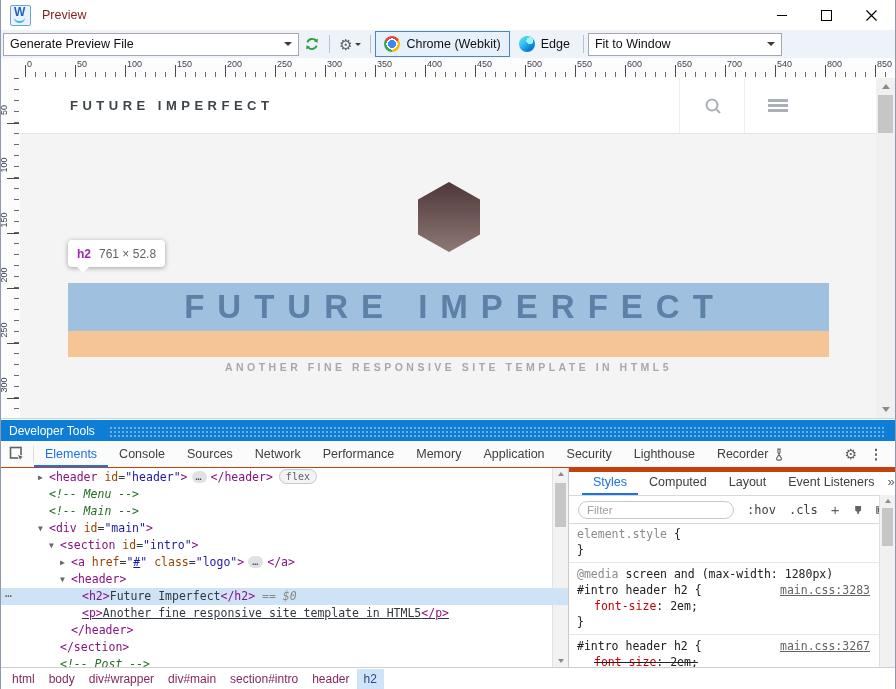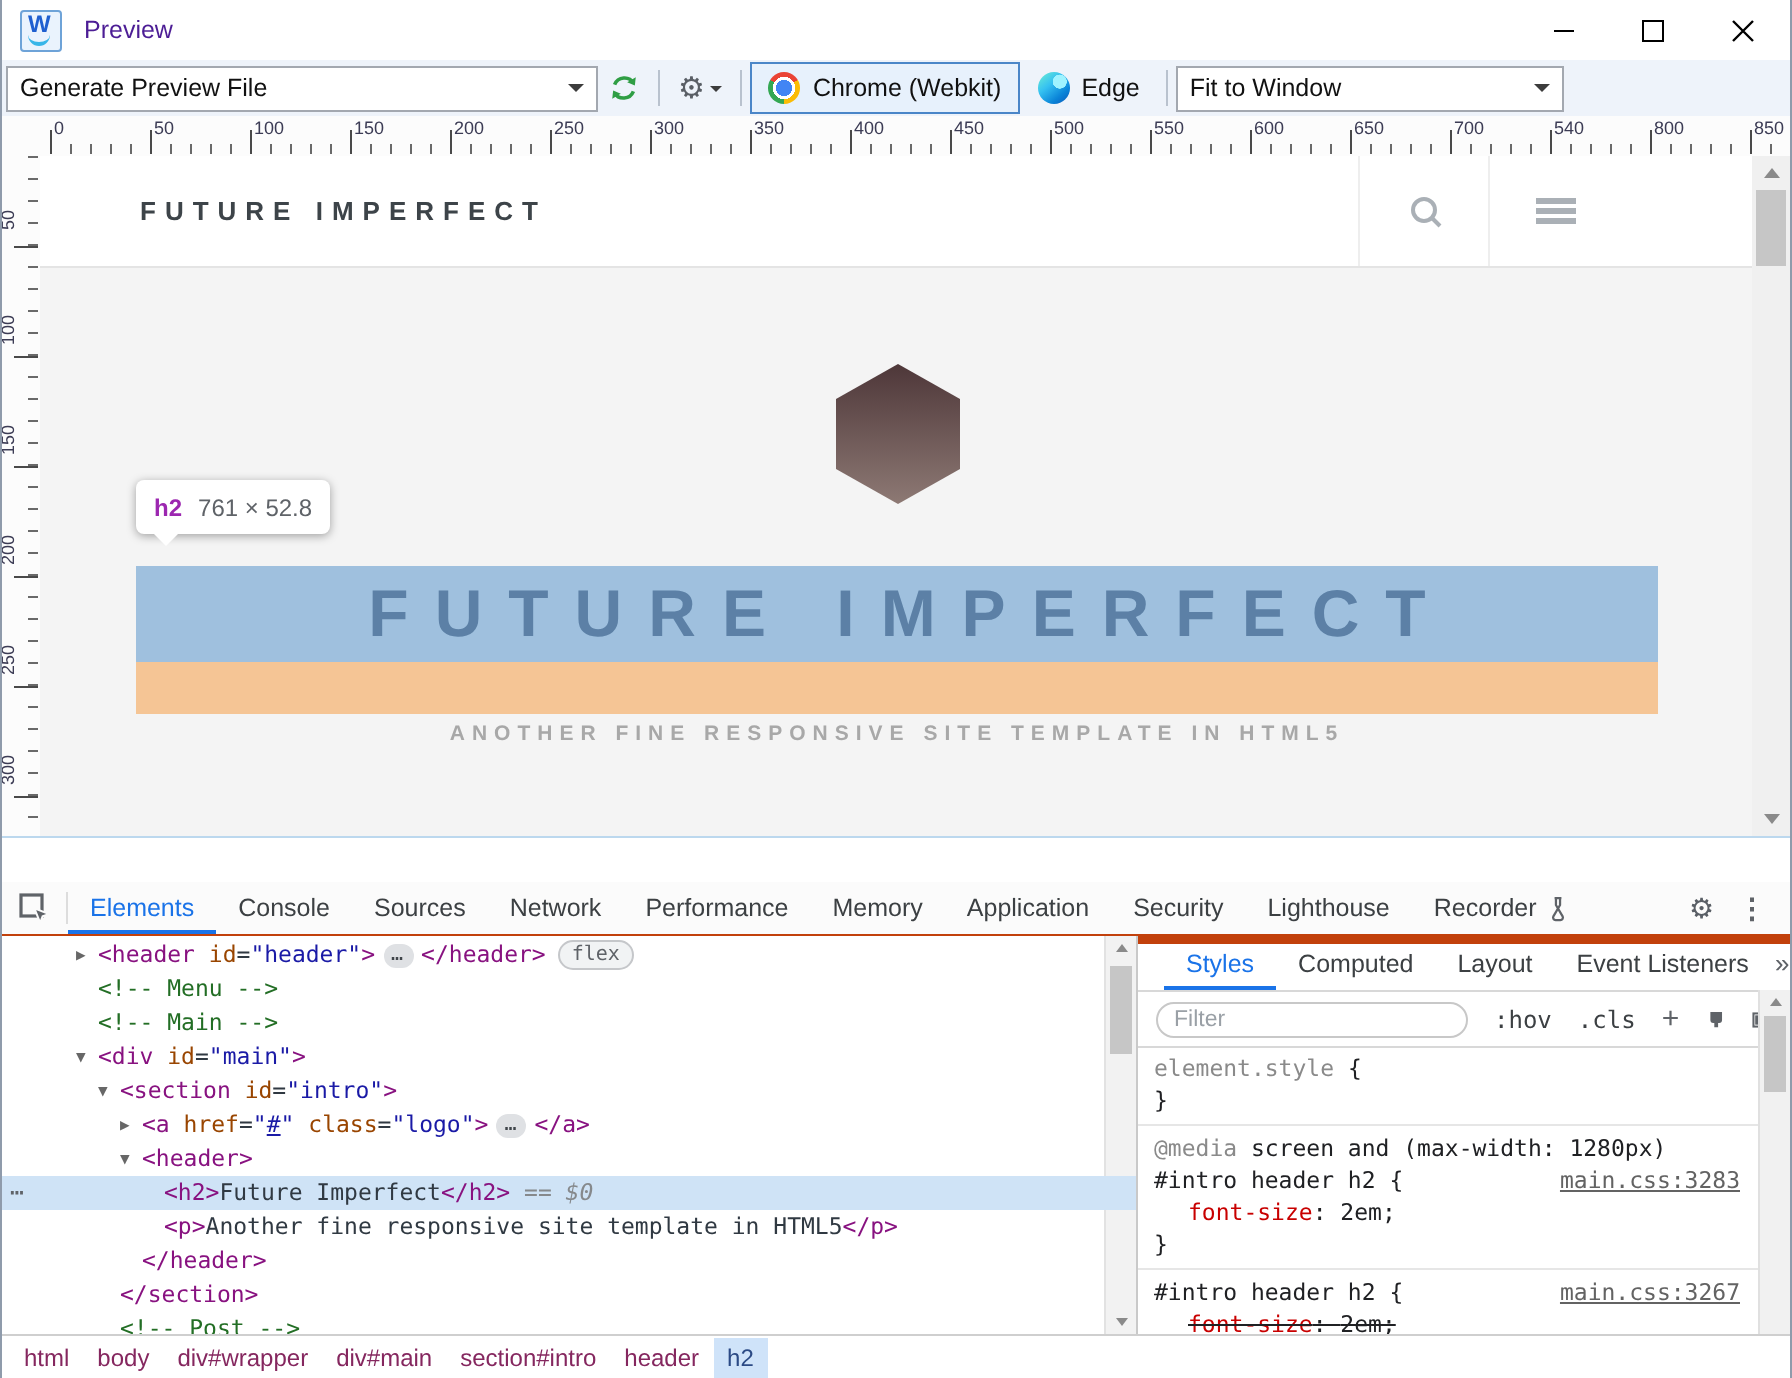--- a/index.html
+++ b/index.html
@@ -3,21 +3,21 @@
 <meta charset="utf-8">
 <style>
   html,body{margin:0;padding:0;background:#d6d6d6;}
   .app{position:relative;width:896px;height:689px;background:#fff;overflow:hidden;
        font-family:"Liberation Sans",sans-serif;box-shadow:inset 0 0 0 1px #8f9bab;}
   
   .titlebar{position:absolute;left:1px;top:0;right:1px;height:30px;background:#fff;display:flex;align-items:center;padding-left:9px;}
   .app-icon{position:relative;width:19px;height:19px;background:#eaf3fd;border:1px solid #6ea3d8;border-radius:2px;}
   .w-letter{position:absolute;left:3px;top:-1px;font-size:12px;font-weight:bold;color:#1f5fd0;}
   .w-swoosh{position:absolute;left:3px;bottom:2px;width:11px;height:4px;border-bottom:2px solid #38b6e8;border-radius:0 0 6px 6px;}
-  .title-text{margin-left:11px;font-size:12.5px;color:#4c1d95;}
+  .title-text{margin-left:11px;font-size:12.5px;color:#7f1d1d;}
   .win-btns{position:absolute;right:1px;top:0;height:30px;display:flex;}
   .win-btn{width:45px;height:30px;display:flex;align-items:center;justify-content:center;}
   
   .toolbar{position:absolute;left:1px;top:30px;right:1px;height:28px;background:#eef3fa;border-bottom:1px solid #d2d9e3;display:flex;align-items:center;padding-left:2px;}
   .combo{height:21px;background:#fff;border:1px solid #a3a8b0;display:flex;align-items:center;font-size:12.5px;color:#111;padding-left:6px;position:relative;}
   .combo-gen{width:288px;}
   .combo-fit{width:186px;}
   .combo .arr{margin-left:auto;margin-right:6px;width:0;height:0;border:4px solid transparent;border-top-color:#3c3c3c;margin-top:4px;}
   .tbtn{height:24px;display:flex;align-items:center;justify-content:center;padding:0 4px;margin:0 1px;}
   .vsep{width:1px;height:18px;background:#b9c2ce;margin:0 4px;}
@@ -82,21 +82,21 @@
   .dt-body{position:absolute;left:0;top:49px;right:0;height:199px;display:flex;}
   
   .dom-pane{position:relative;width:568px;height:100%;border-right:1px solid #c9c9c9;overflow:hidden;background:#fff;
     font-family:"DejaVu Sans Mono",monospace;font-size:11.5px;color:#303942;padding-top:1px;box-sizing:border-box;}
   .trow{position:relative;height:17px;line-height:17px;white-space:nowrap;}
   .trow.sel{background:#cfe3f6;}
   .tr-arrow{position:absolute;top:0;font-size:8px;color:#676767;}
   .tr-gutter{position:absolute;left:4px;top:0;color:#5f6368;}
   .tk-tag{color:#881280;} .tk-attr{color:#994500;} .tk-pun{color:#303942;}
   .tk-val{color:#1a1aa6;} .tk-valu{color:#1a1aa6;text-decoration:underline;}
-  .tk-com{color:#236e25;} .tk-txt{color:#303942;}
+  .tk-com{color:#236e25;font-style:italic;} .tk-txt{color:#303942;}
   .tk-eq{color:#86898c;font-style:italic;}
   .badge-dots{display:inline-block;background:#dfe1e4;border-radius:7px;color:#40454a;padding:0 4px;margin:0 4px;font-size:10px;line-height:12px;letter-spacing:1px;vertical-align:1px;}
   .badge-flex{display:inline-block;border:1px solid #c5c7ca;background:#f1f3f4;border-radius:8px;color:#5f6368;padding:0 6px;margin-left:6px;font-size:10px;line-height:13px;vertical-align:1px;}
   .dom-scroll{position:absolute;right:0;top:0;width:15px;height:100%;background:#f2f2f2;border-left:1px solid #e2e2e2;}
   
   .styles-pane{position:relative;flex:1;height:100%;overflow:hidden;}
   .sp-tabs{height:27px;border-bottom:1px solid #d8d8d8;display:flex;align-items:center;padding-left:13px;font-size:12.5px;color:#3c4043;}
   .sp-tab{height:100%;display:flex;align-items:center;padding:0 11px;white-space:nowrap;}
   .sp-tab.sel{color:#1a73e8;box-shadow:inset 0 -2px 0 #1a73e8;}
   .sp-more{margin-left:2px;color:#5f6368;font-size:13px;letter-spacing:-2px;}
@@ -274,20 +274,24 @@
     <div class="sb-btn" style="top:0;">
         <div class="tri-up"></div>
       </div>
     <div class="sb-thumb" style="top:17px;height:38px;"></div>
     <div class="sb-btn" style="bottom:0;">
         <div class="tri-down"></div>
       </div>
   </div>
 
   <div class="devtools">
+    <div class="dt-title">
+      <span>Developer Tools</span>
+      <div class="dt-dots"></div>
+    </div>
     <div class="dt-tabs">
       <div class="inspect-btn">
         <svg width="17" height="17" viewBox="0 0 17 17">
           <rect x="1.5" y="1.5" width="10.5" height="10.5" fill="none" stroke="#5f6368" stroke-width="1.6"></rect>
           <path d="M8.2 8.2 L15.6 11 L12.3 12.1 L11.1 15.4 Z" fill="#5f6368" stroke="#fbfbfb" stroke-width="1"></path>
         </svg>
       </div>
       <div class="tabsep"></div>
       <div style="display:flex;height:100%;" id="dt-tab-list">
           <div class="dtab sel">
@@ -342,21 +346,21 @@
             </div>
         </div>
       <div class="trow" style="padding-left: 48px;"><span class="tr-arrow" style="left: 37px;">▶</span><span class="tk-tag">&lt;header</span><span class="tk-attr"> id</span><span class="tk-pun">=</span><span class="tk-val">"header"</span><span class="tk-tag">&gt;</span><span class="badge-dots">…</span><span class="tk-tag">&lt;/header&gt;</span><span class="badge-flex">flex</span></div>
           <div class="trow" style="padding-left: 48px;"><span class="tk-com">&lt;!-- Menu --&gt;</span></div>
           <div class="trow" style="padding-left: 48px;"><span class="tk-com">&lt;!-- Main --&gt;</span></div>
           <div class="trow" style="padding-left: 48px;"><span class="tr-arrow" style="left: 37px;">▼</span><span class="tk-tag">&lt;div</span><span class="tk-attr"> id</span><span class="tk-pun">=</span><span class="tk-val">"main"</span><span class="tk-tag">&gt;</span></div>
           <div class="trow" style="padding-left: 59px;"><span class="tr-arrow" style="left: 48px;">▼</span><span class="tk-tag">&lt;section</span><span class="tk-attr"> id</span><span class="tk-pun">=</span><span class="tk-val">"intro"</span><span class="tk-tag">&gt;</span></div>
           <div class="trow" style="padding-left: 70px;"><span class="tr-arrow" style="left: 59px;">▶</span><span class="tk-tag">&lt;a</span><span class="tk-attr"> href</span><span class="tk-pun">=</span><span class="tk-val">"</span><span class="tk-valu">#</span><span class="tk-val">"</span><span class="tk-attr"> class</span><span class="tk-pun">=</span><span class="tk-val">"logo"</span><span class="tk-tag">&gt;</span><span class="badge-dots">…</span><span class="tk-tag">&lt;/a&gt;</span></div>
           <div class="trow" style="padding-left: 70px;"><span class="tr-arrow" style="left: 59px;">▼</span><span class="tk-tag">&lt;header&gt;</span></div>
           <div class="trow sel" style="padding-left: 81px;"><span class="tr-gutter">⋯</span><span class="tk-tag">&lt;h2&gt;</span><span class="tk-txt">Future Imperfect</span><span class="tk-tag">&lt;/h2&gt;</span><span class="tk-eq"> == $0</span></div>
-          <div class="trow" style="padding-left: 81px;"><span class="tk-tag">&lt;p&gt;</span><span class="tk-txt">Another fine responsive site template in HTML5</span><span class="tk-tag">&lt;/p&gt;</span></div>
+          <div class="trow" style="padding-left: 81px; text-decoration: underline;"><span class="tk-tag">&lt;p&gt;</span><span class="tk-txt">Another fine responsive site template in HTML5</span><span class="tk-tag">&lt;/p&gt;</span></div>
           <div class="trow" style="padding-left: 70px;"><span class="tk-tag">&lt;/header&gt;</span></div>
           <div class="trow" style="padding-left: 59px;"><span class="tk-tag">&lt;/section&gt;</span></div>
           <div class="trow" style="padding-left: 59px;"><span class="tk-com">&lt;!-- Post --&gt;</span></div>
         </div>
 
       <div class="styles-pane">
         <div class="sp-tabs" id="sp-tab-list">
             <div class="sp-tab sel">Styles</div>
             <div class="sp-tab">Computed</div>
             <div class="sp-tab">Layout</div>

